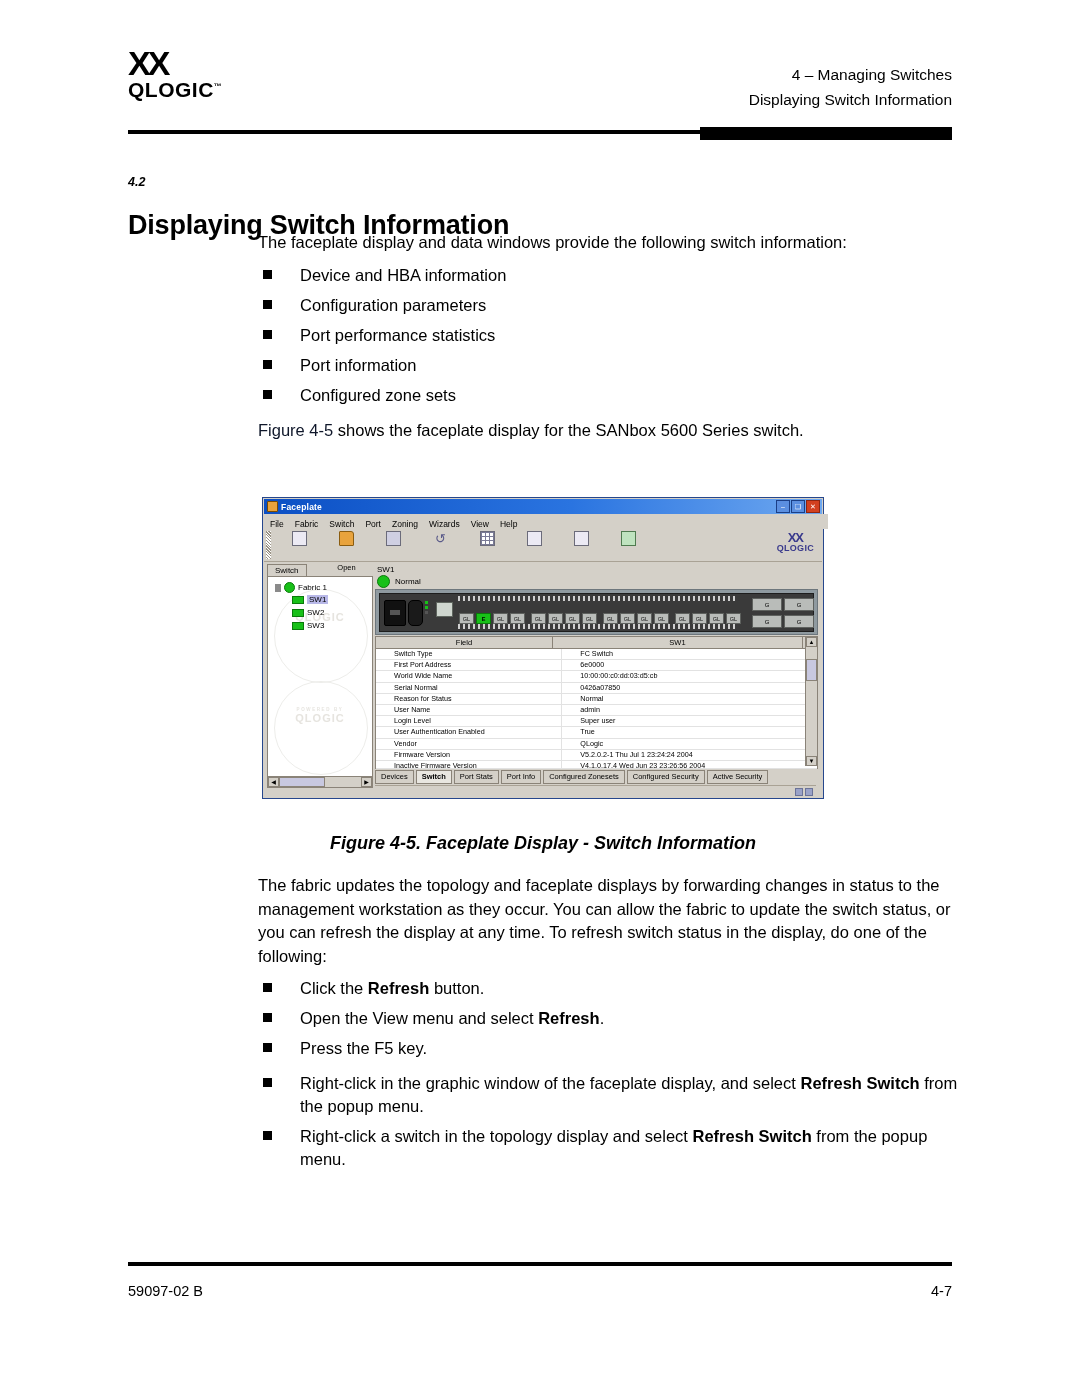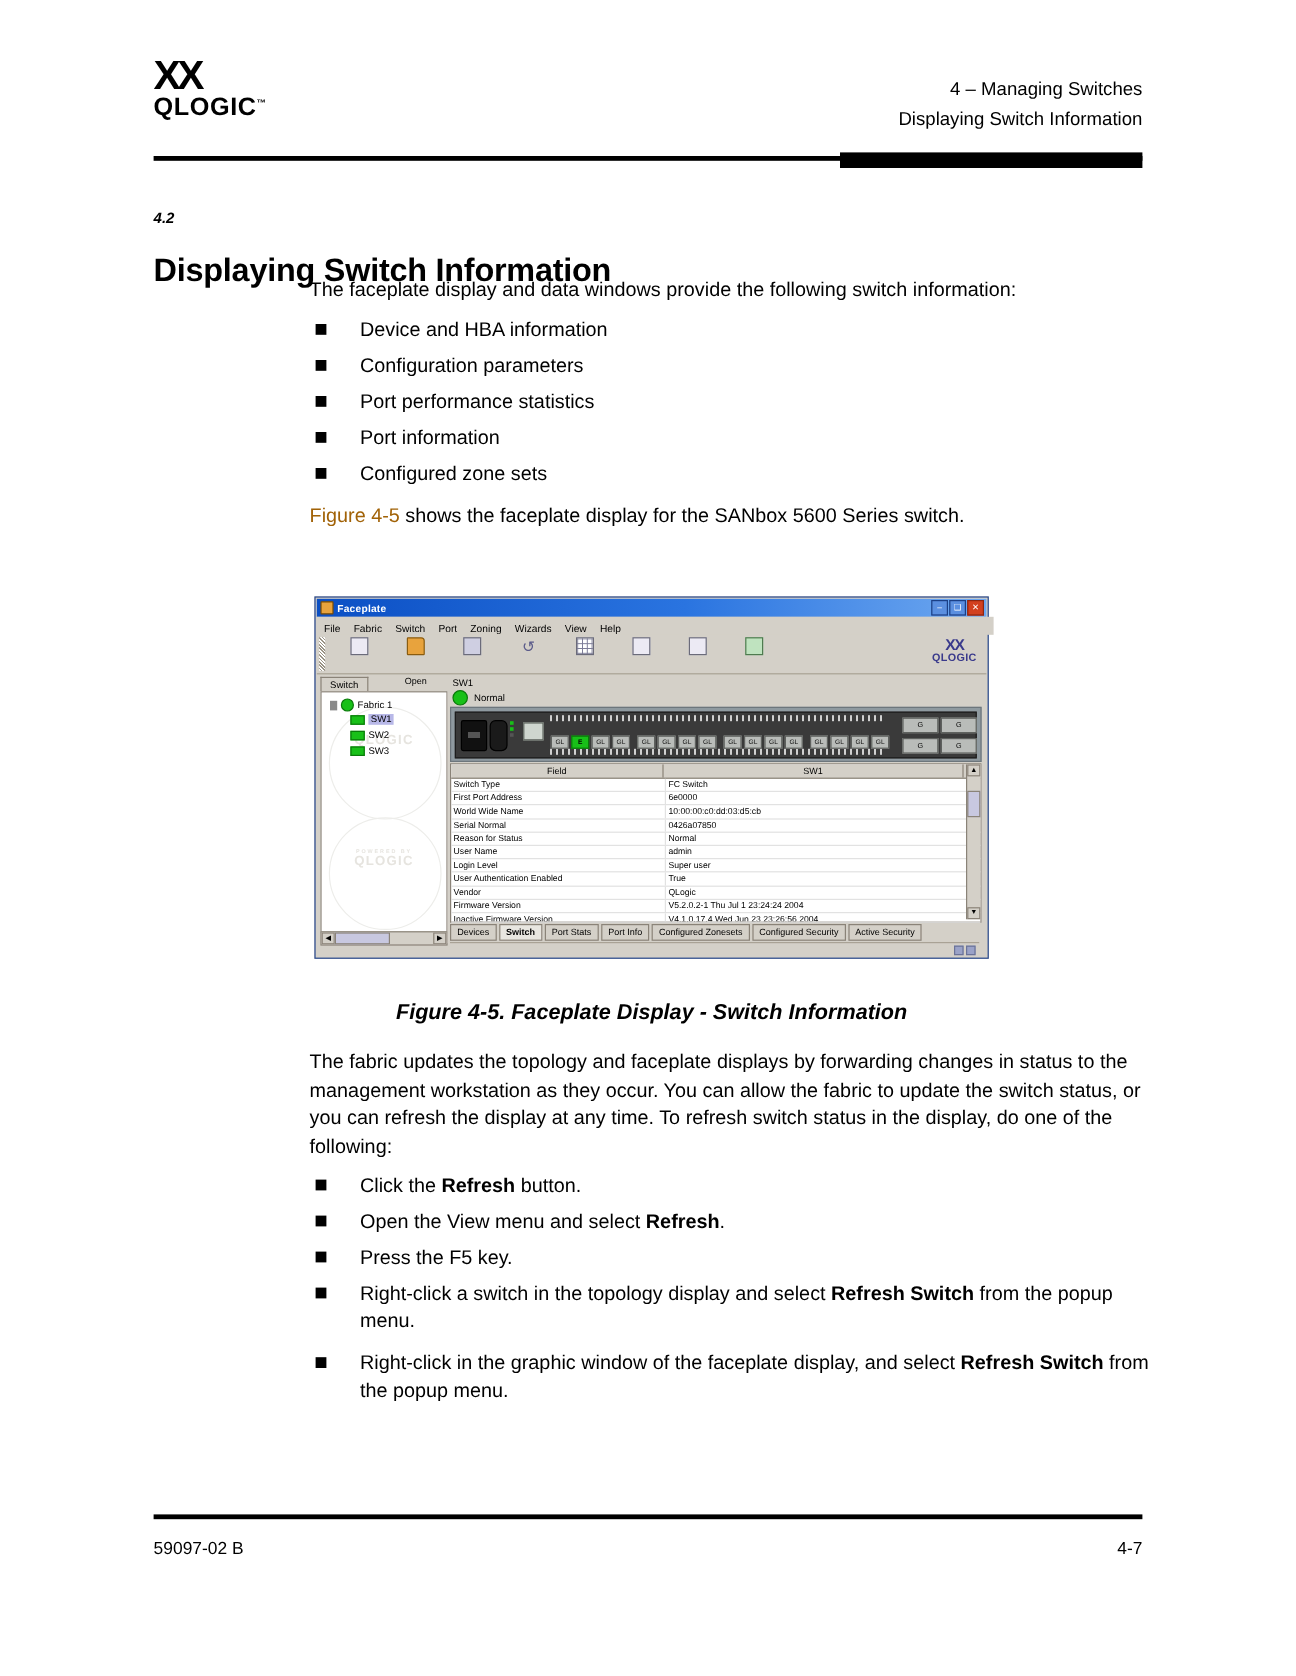--- a/index.html
+++ b/index.html
@@ -27,21 +27,21 @@
   
   .sec-num{position:absolute; left:128px; top:175px; font-size:12.5px; font-weight:bold; font-style:italic;}
   .sec-title{position:absolute; left:128px; top:192px; font-size:27px; font-weight:bold; letter-spacing:-0.2px;}
 
   
   .body-col{position:absolute; left:258px; width:700px;}
   .para{font-size:16.5px; line-height:23.5px; text-align:left;}
   .blist{list-style:none; margin:0; padding:0;}
   .blist li{position:relative; padding-left:42px; font-size:16.5px; line-height:23px; margin-top:7px;}
   .blist li .bq{position:absolute; left:5px; top:6px; width:9px; height:9px; background:#000;}
-  .lnk{color:#a16207;}
+  .lnk{color:#0f172a;}
   b{font-weight:bold;}
 
   
   .figure{position:absolute; left:262px; top:497px; width:562px; height:302px;
           border:1px solid #26478d; background:#d4d0c8; box-sizing:border-box;}
   
   .tbar{position:absolute; left:1px; top:1px; width:558px; height:15px;
         background:linear-gradient(to right,#0b4fc4 0%,#2a74e0 55%,#6ea8f0 100%);
         display:flex; align-items:center;}
   .tbar-ico{width:9px;height:9px;margin:0 3px 0 3px;background:#e8a33d;
@@ -123,21 +123,21 @@
       font-size:6px;display:flex;align-items:center;justify-content:center;}
 
   
   .tblwrap{position:absolute;left:2px;top:72px;width:441px;height:131px;background:#fff;
       border:1px solid #8a8378;}
   .thead{display:flex;height:11px;background:#d4d0c8;border-bottom:1px solid #8a8378;}
   .th{font-size:7.5px;text-align:center;line-height:11px;border-right:1px solid #8a8378;}
   .th.f{width:176px;}
   .th.v{width:249px;}
   .trow{display:flex;height:10.2px;border-bottom:1px solid #e2e2e2;}
-  .td{font-size:7.2px;line-height:10px;padding-left:2px;overflow:hidden;white-space:nowrap;}
+  .td{font-size:7.2px;line-height:10px;padding-left:18px;overflow:hidden;white-space:nowrap;}
   .td.f{width:176px;border-right:1px solid #e2e2e2;}
   .td.v{width:249px;}
   .trow.clip{height:7px;overflow:hidden;}
   .vsb{position:absolute;right:0;top:0;width:11px;height:129px;background:#d4d0c8;border-left:1px solid #8a8378;}
   .vsb .b{width:11px;height:10px;display:flex;align-items:center;justify-content:center;font-size:6px;
       background:#d4d0c8;border:1px solid #8a8378;box-sizing:border-box;}
   .vsb .t{position:absolute;top:22px;left:0;width:11px;height:22px;background:#c8c8e0;border:1px solid #8a8378;box-sizing:border-box;}
 
   
   .btabs{position:absolute;left:2px;top:206px;width:441px;height:13px;display:flex;align-items:flex-start;}
@@ -433,22 +433,22 @@
   </div>
 
   <div class="figcap">Figure 4-5.  Faceplate Display - Switch Information</div>
 
   <div class="body-col" style="top:874px;">
     <div class="para">The fabric updates the topology and faceplate displays by forwarding changes in status to the management workstation as they occur. You can allow the fabric to update the switch status, or you can refresh the display at any time. To refresh switch status in the display, do one of the following:</div>
     <ul class="blist" style="margin-top:9px;">
       <li><span class="bq"></span><span>Click the </span><b>Refresh</b><span> button.</span></li>
       <li><span class="bq"></span><span>Open the View menu and select </span><b>Refresh</b><span>.</span></li>
       <li><span class="bq"></span><span>Press the F5 key.</span></li>
+      <li style="margin-top:12px;"><span class="bq"></span><span>Right-click in the graphic window of the faceplate display, and select </span><b>Refresh Switch</b><span> from the popup menu.</span></li>
       <li><span class="bq"></span><span>Right-click a switch in the topology display and select </span><b>Refresh Switch</b><span> from the popup menu.</span></li>
-      <li style="margin-top:12px;"><span class="bq"></span><span>Right-click in the graphic window of the faceplate display, and select </span><b>Refresh Switch</b><span> from the popup menu.</span></li>
     </ul>
   </div>
 
   <div class="foot-rule"></div>
   <div class="foot-l">59097-02 B</div>
   <div class="foot-r">4-7</div>
 
 </div>
 
 </body></html>

